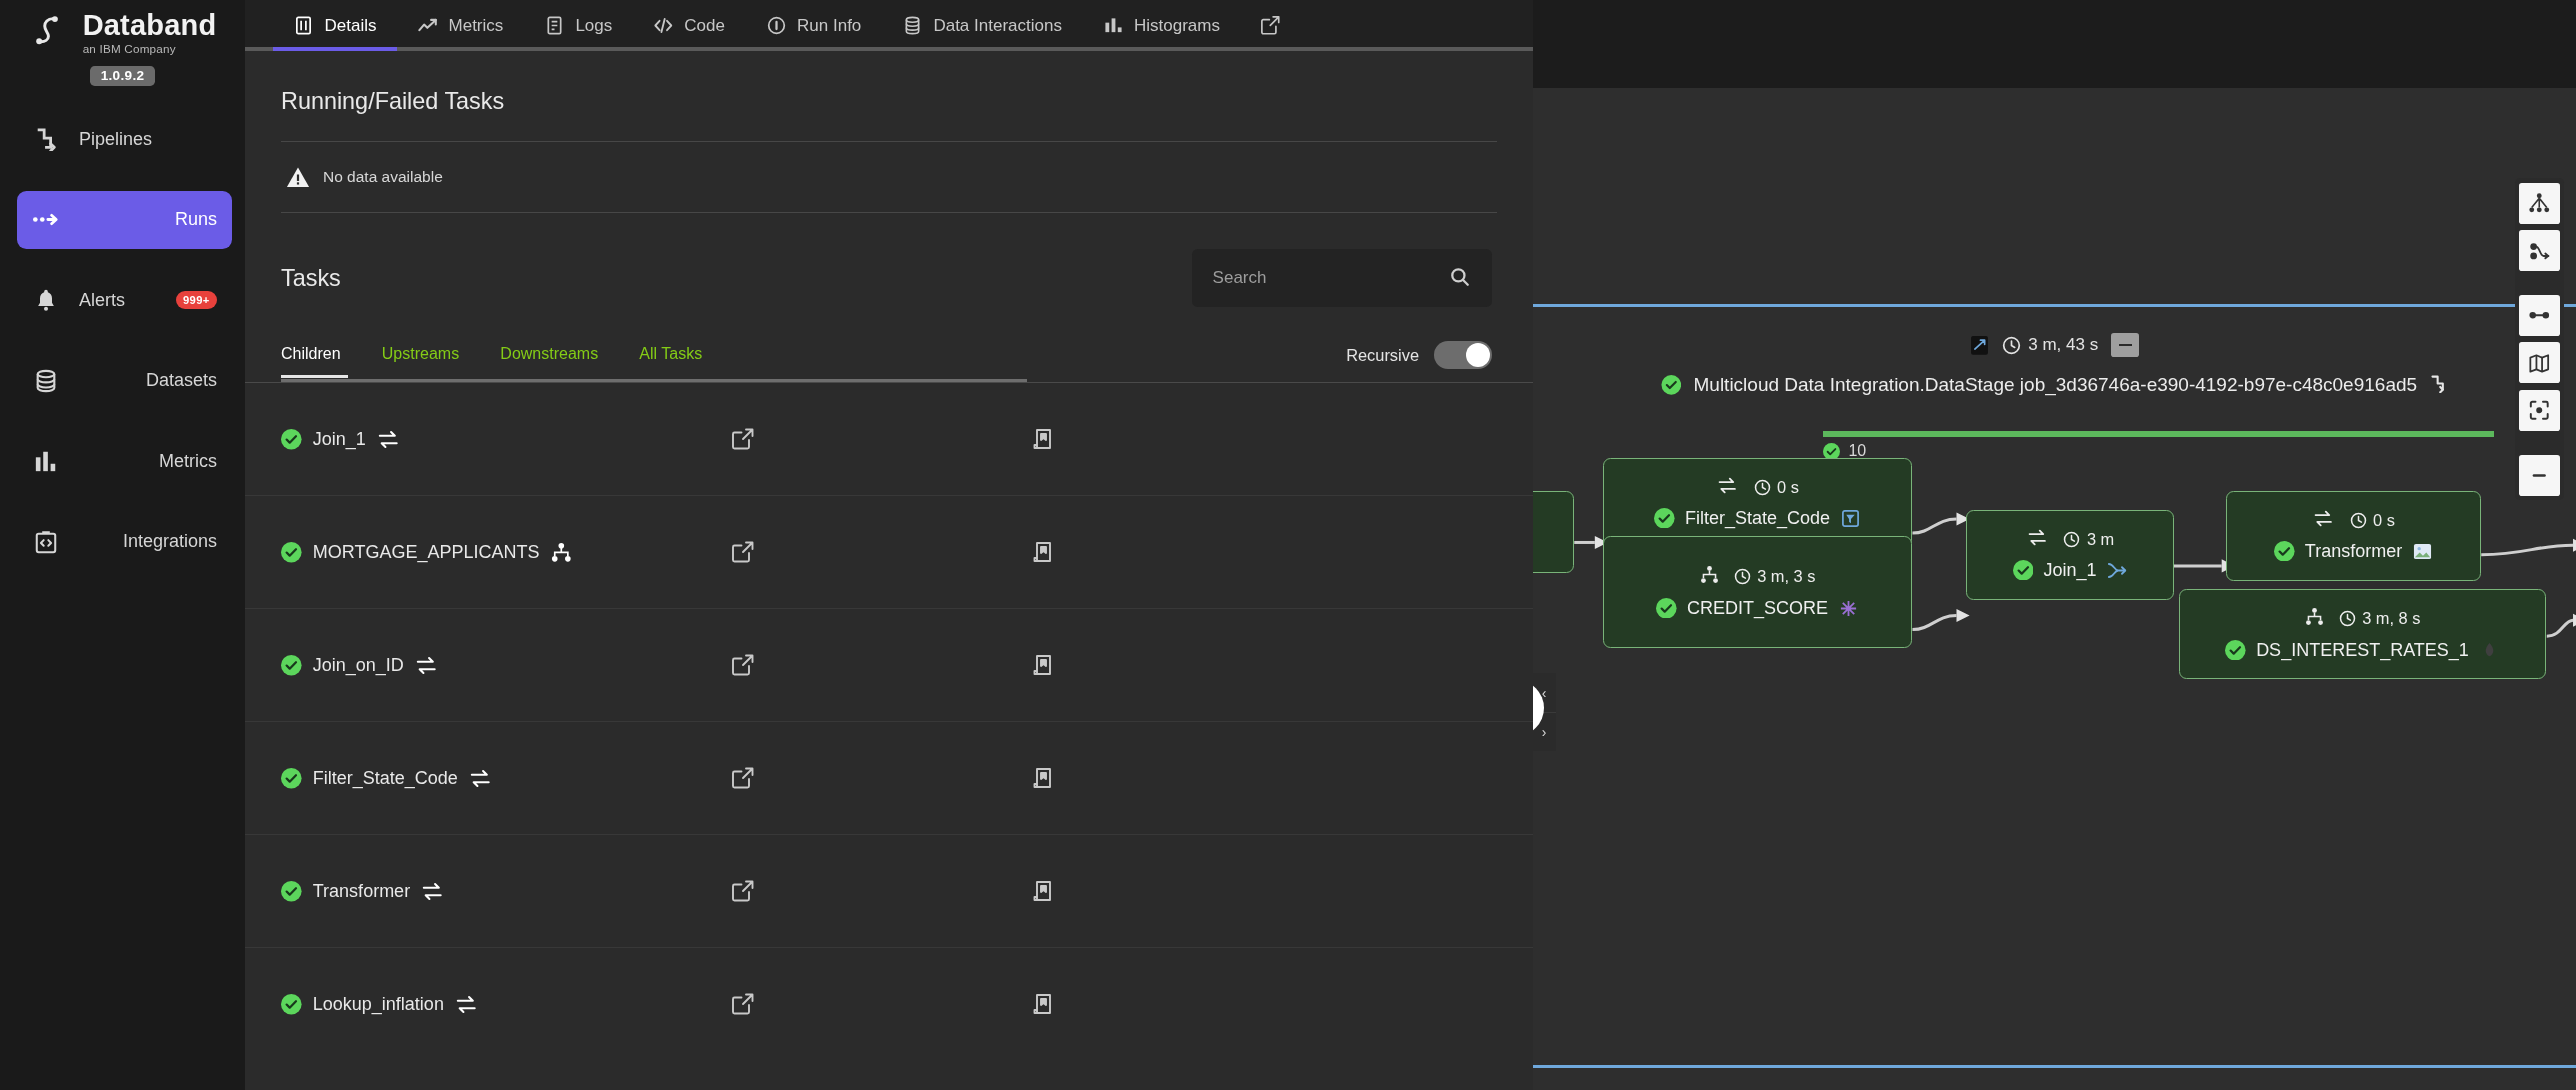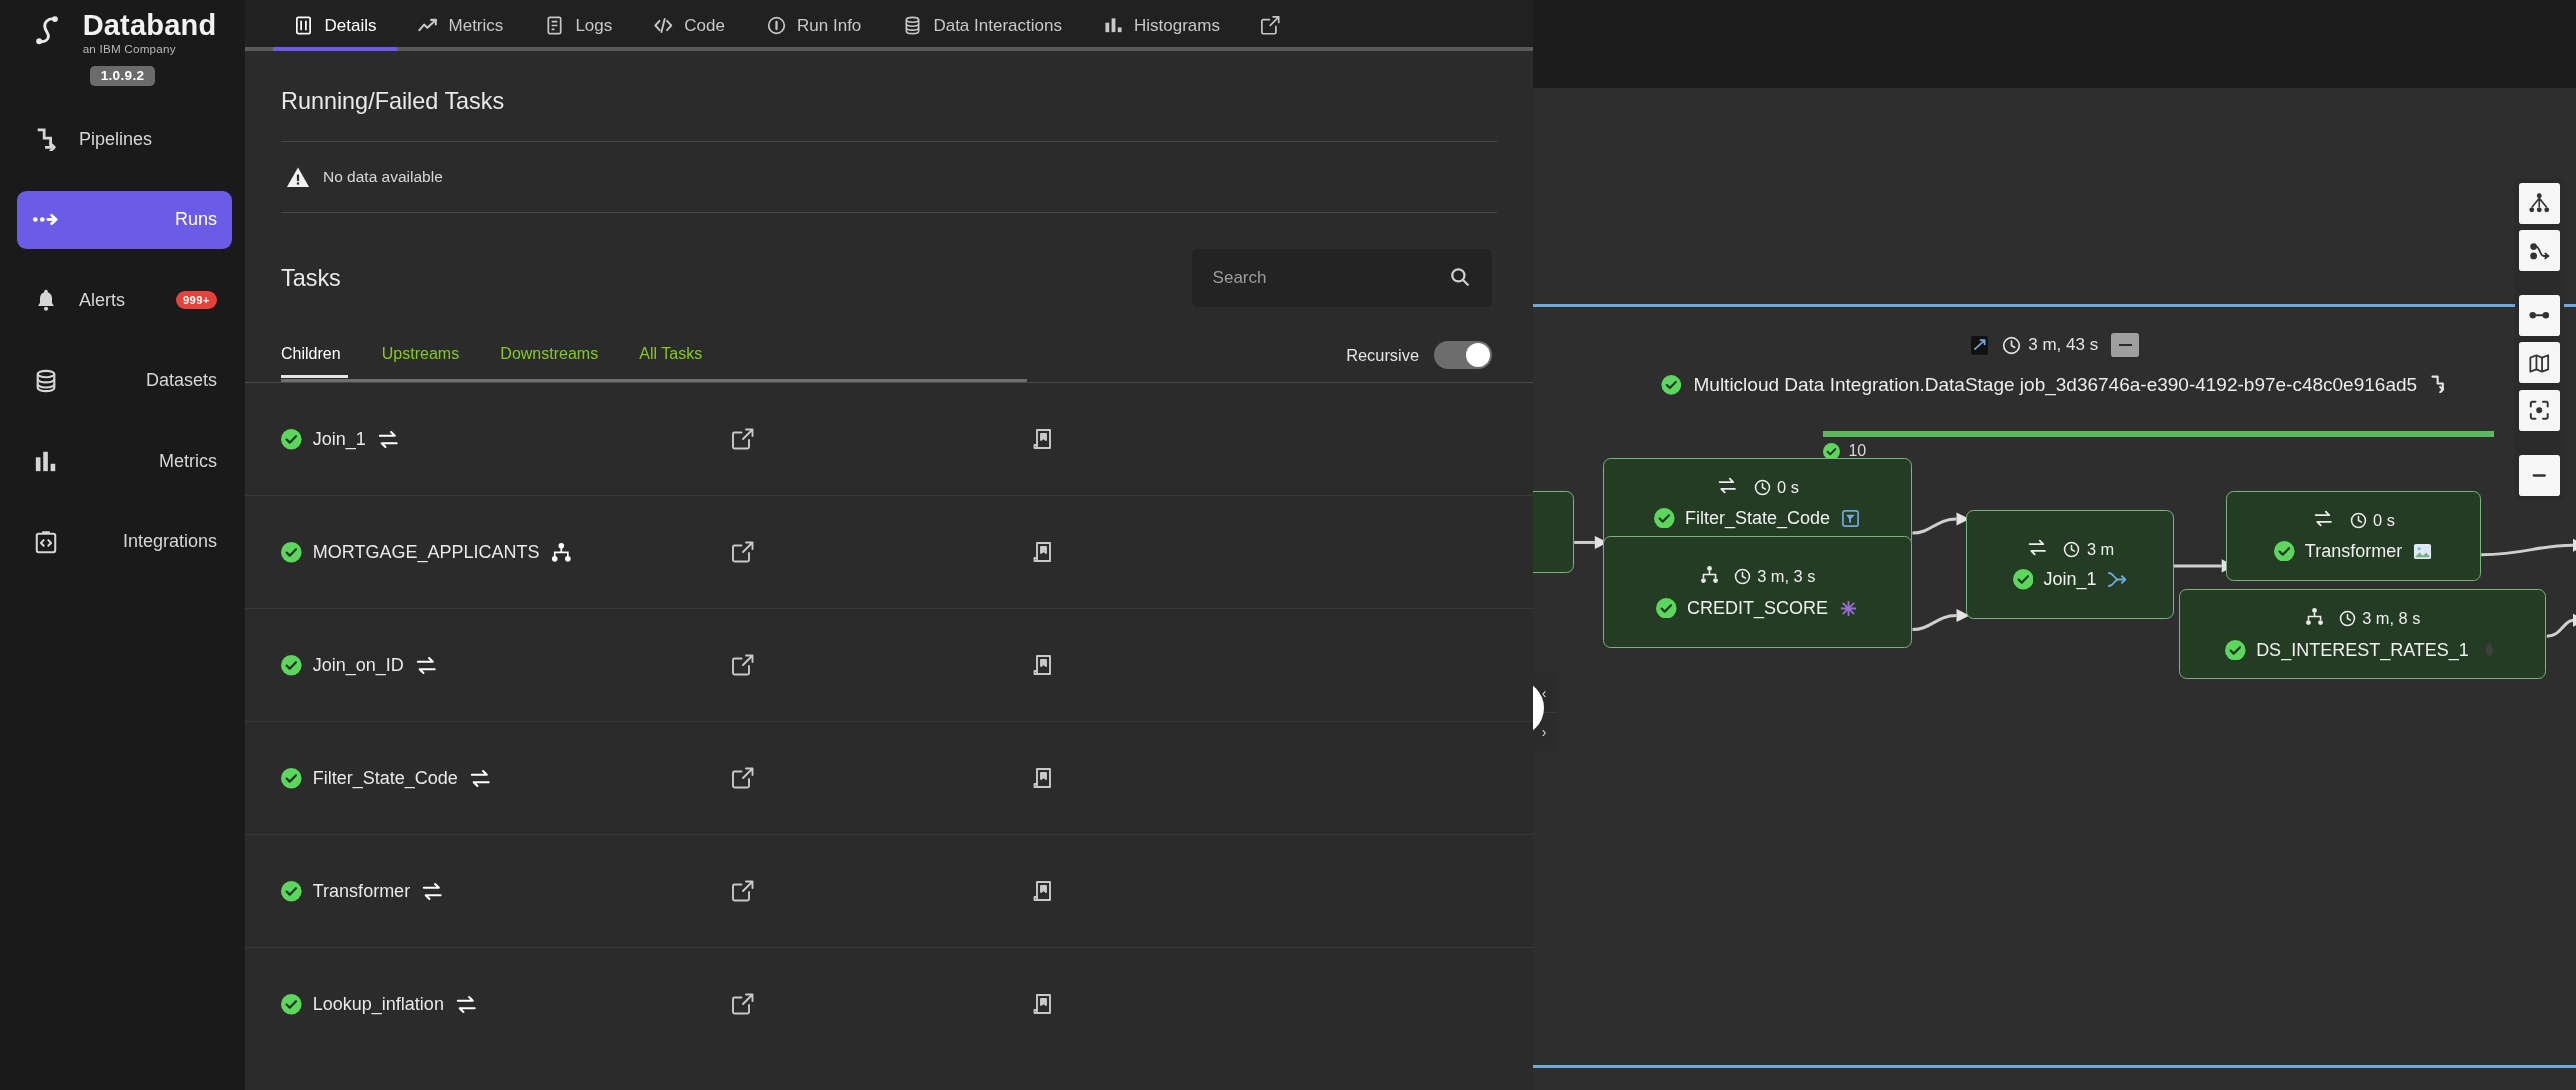--- a/index.html
+++ b/index.html
@@ -729,21 +729,21 @@
                 </svg>
               <span class="node-label">CREDIT_SCORE</span>
               <span class="node-mini">
                   <svg width="19" height="19" viewBox="0 0 20 20" fill="none" stroke="#9a6fd4" stroke-width="1.9">
                     <path d="M4 4l12 12M16 4L4 16M10 2v16M2 10h16"></path>
                   </svg>
                 </span>
             </div>
           </div>
 
-          <div class="node" style="left:433px; top:422px; width:208px; height:109px;">
+          <div class="node" style="left:433px; top:422px; width:208px; height:90px;">
             <div class="node-top">
               <span><svg width="22.5" height="17" viewBox="0 0 24 20" fill="none" stroke="#ededed" stroke-width="2.2" stroke-linecap="round" stroke-linejoin="round">
                     <path d="M3 6h16l-4-4M21 14H5l4 4"></path>
                   </svg></span>
               <span class="t">
                 <svg width="17" height="17" viewBox="0 0 20 20" fill="none" stroke="#ededed" stroke-width="1.8">
                     <circle cx="10" cy="10" r="8.2"></circle>
                     <path d="M10 5.3V10l3.4 2" stroke-linecap="round"></path>
                   </svg>
                 <span>3 m</span>

